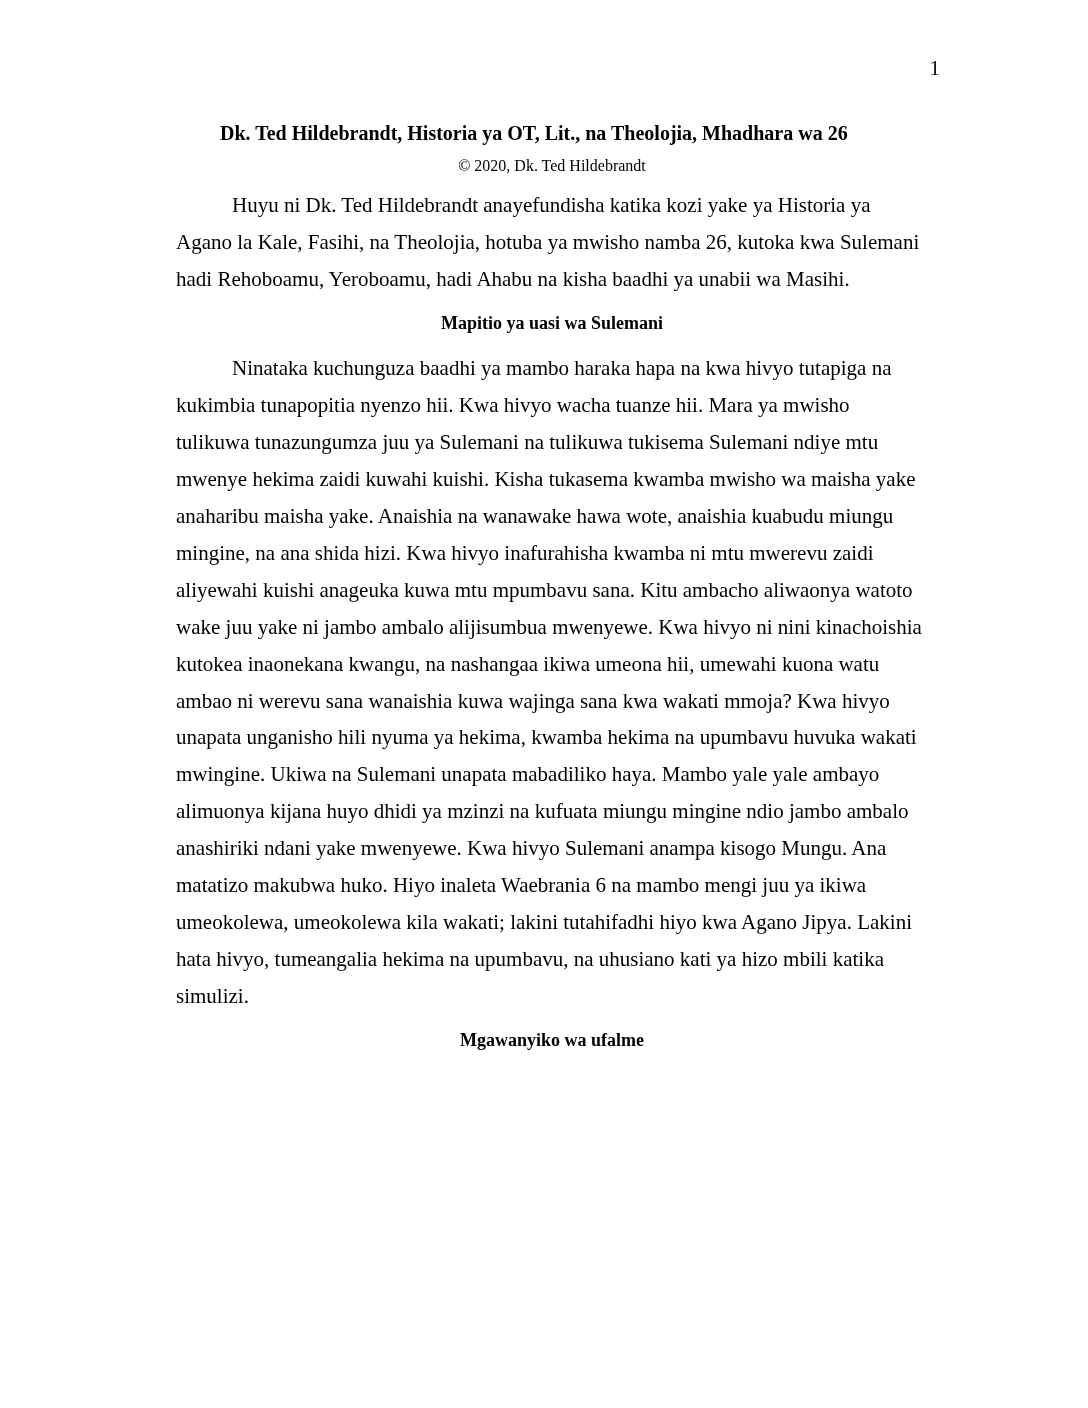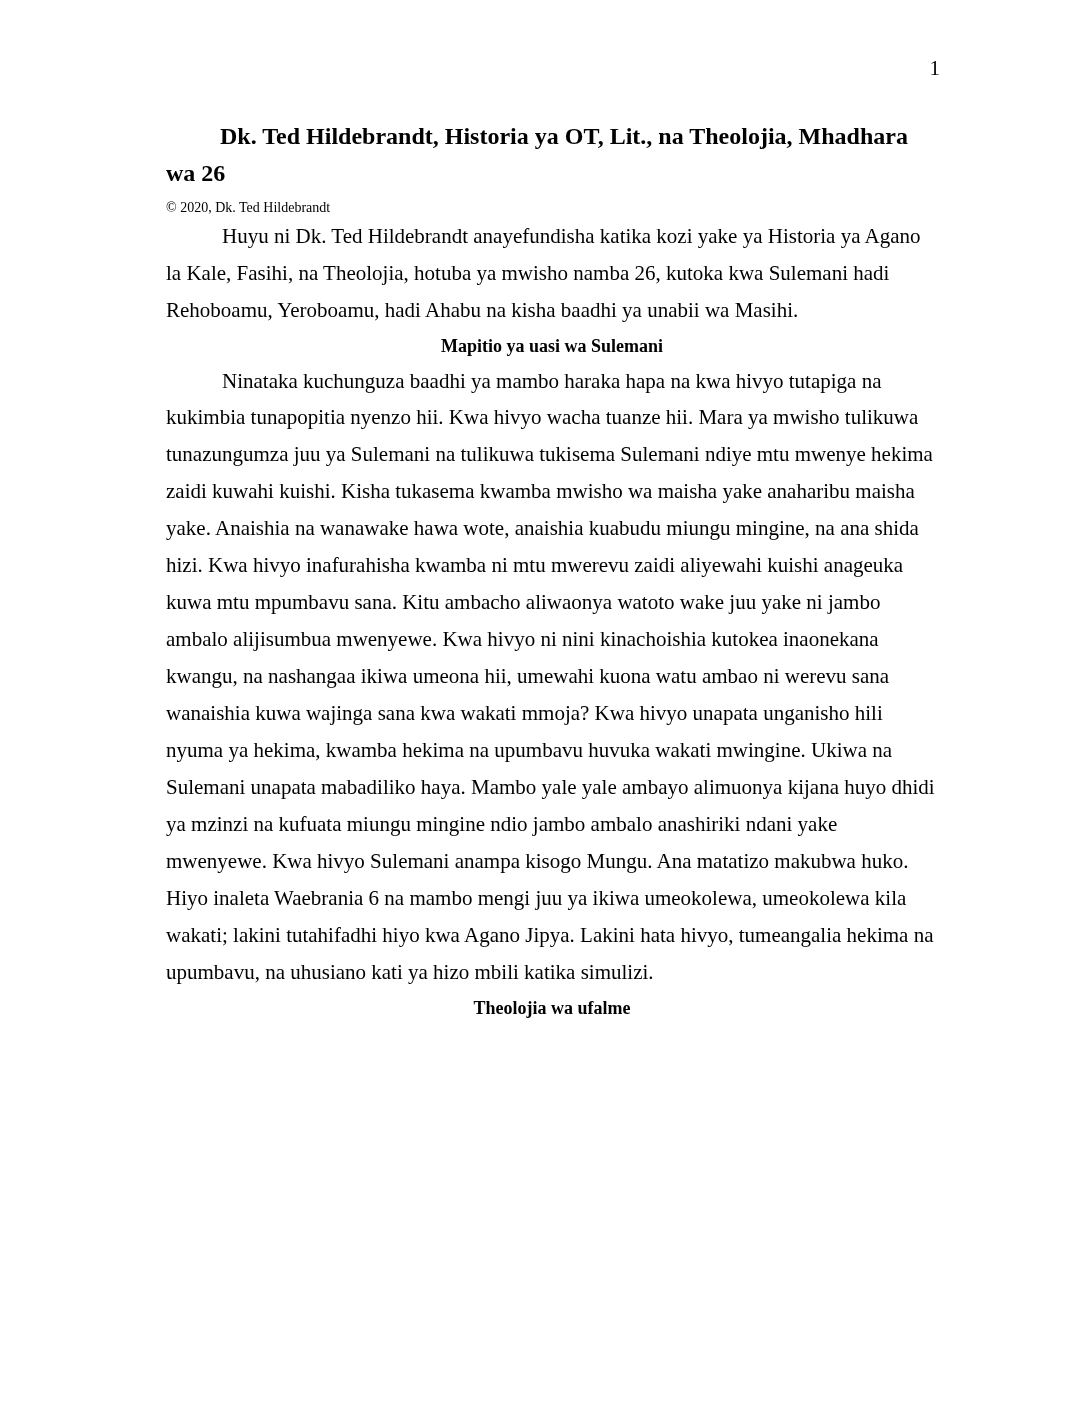--- a/index.html
+++ b/index.html
@@ -27,37 +27,37 @@
     font-size: 21px;
     line-height: 1;
   }
   .content {
     position: absolute;
     left: 166px;
     right: 150px;
     top: 118px;
   }
   .doc-title {
-    font-size: 24px;
+    font-size: 20px;
     font-weight: bold;
     line-height: 1.55;
     text-align: left;
     text-indent: 54px;
     margin: 0 0 2px 0;
   }
   .copyright {
-    font-size: 14px;
-    text-align: left;
+    font-size: 16px;
+    text-align: center;
     margin: 6px 0 0 0;
     line-height: 1.4;
   }
   p.body-text {
     font-size: 21px;
     line-height: 1.76;
-    margin: 0;
+    margin: 10px;
     text-align: left;
     text-indent: 56px;
   }
   .gap-before {
     margin-top: 30px;
   }
   h2.section-heading {
     font-size: 18px;
     font-weight: bold;
     text-align: center;
@@ -77,16 +77,16 @@
     <h1 class="doc-title">Dk. Ted Hildebrandt, Historia ya OT, Lit., na Theolojia, Mhadhara wa 26</h1>
 
     <p class="copyright">© 2020, Dk. Ted Hildebrandt</p>
 
     <p class="body-text gap-before">Huyu ni Dk. Ted Hildebrandt anayefundisha katika kozi yake ya Historia ya Agano la Kale, Fasihi, na Theolojia, hotuba ya mwisho namba 26, kutoka kwa Sulemani hadi Rehoboamu, Yeroboamu, hadi Ahabu na kisha baadhi ya unabii wa Masihi.</p>
 
     <h2 class="section-heading">Mapitio ya uasi wa Sulemani</h2>
 
     <p class="body-text">Ninataka kuchunguza baadhi ya mambo haraka hapa na kwa hivyo tutapiga na kukimbia tunapopitia nyenzo hii. Kwa hivyo wacha tuanze hii. Mara ya mwisho tulikuwa tunazungumza juu ya Sulemani na tulikuwa tukisema Sulemani ndiye mtu mwenye hekima zaidi kuwahi kuishi.  Kisha tukasema kwamba mwisho wa maisha yake anaharibu maisha yake.  Anaishia na wanawake hawa wote, anaishia kuabudu miungu mingine, na ana shida hizi. Kwa hivyo inafurahisha kwamba ni mtu mwerevu zaidi aliyewahi kuishi anageuka kuwa mtu mpumbavu sana. Kitu ambacho aliwaonya watoto wake juu yake ni jambo ambalo alijisumbua mwenyewe. Kwa hivyo ni nini kinachoishia kutokea inaonekana kwangu, na nashangaa ikiwa umeona hii, umewahi kuona watu ambao ni werevu sana wanaishia kuwa wajinga sana kwa wakati mmoja? Kwa hivyo unapata unganisho hili nyuma ya hekima, kwamba hekima na upumbavu huvuka wakati mwingine. Ukiwa na Sulemani unapata mabadiliko haya. Mambo yale yale ambayo alimuonya kijana huyo dhidi ya mzinzi na kufuata miungu mingine ndio jambo ambalo anashiriki ndani yake mwenyewe. Kwa hivyo Sulemani anampa kisogo Mungu. Ana matatizo makubwa huko. Hiyo inaleta Waebrania 6 na mambo mengi juu ya ikiwa umeokolewa, umeokolewa kila wakati; lakini tutahifadhi hiyo kwa Agano Jipya. Lakini hata hivyo, tumeangalia hekima na upumbavu, na uhusiano kati ya hizo mbili katika simulizi.</p>
 
-    <h2 class="section-heading">Theolojia wa ufalme</h2>
+    <h2 class="section-heading">Mgawanyiko wa ufalme</h2>
 
   </div>
 </div>
 
 </body></html>

